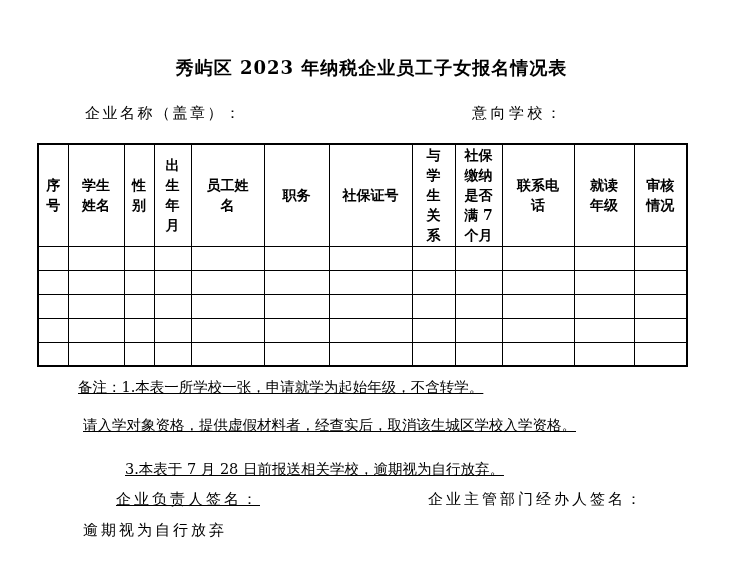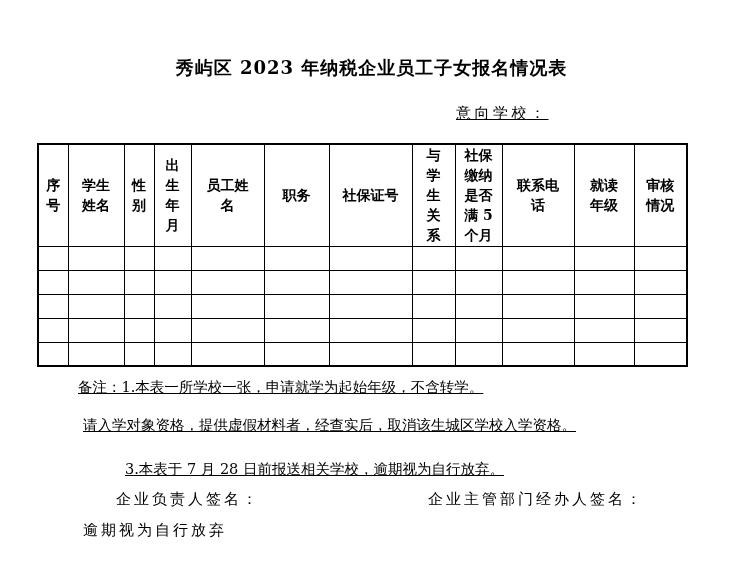--- a/index.html
+++ b/index.html
@@ -6,47 +6,48 @@
   .page {
     position:relative; width:729px; height:573px; background:#ffffff;
     font-family:"DejaVu Serif","Liberation Serif",serif; color:#000; overflow:hidden;padding-left:28px;
   }
   .title {
     position:absolute; top:56px; left:7px; width:729px; text-align:center;
     font-size:18px; font-weight:bold; letter-spacing:1px; white-space:nowrap;
   }
   .meta {position:absolute; top:104px; font-size:15px; white-space:nowrap;}
   .company-label {left:85px; letter-spacing:2.5px;}
-  .school-label {left:456px; letter-spacing:3.5px;text-decoration:underline;}
+  .school-label {left:472px; letter-spacing:3.5px;}
   .form-table {position:absolute; left:37px; top:143px;}
   table {border-collapse:collapse; table-layout:fixed; border:2px solid #000;}
   th, td {border:1px solid #000; padding:0; overflow:hidden;}
   th {
     font-size:14px; font-weight:bold; text-align:center; vertical-align:middle;
     line-height:20px; white-space:pre-line; font-family:inherit;
   }
   tr.header-row {height:102px;}
   tr.body-row {height:24px;}
   .note {position:absolute; font-size:14.5px; white-space:nowrap;text-decoration:underline;}
   .n1 {left:78px;  top:378px;}
   .n2 {left:135px; top:406px;}
   .n3 {left:83px;  top:416px;}
   .n4 {left:125px; top:460px;}
   .sig {position:absolute; top:490px; font-size:15px; letter-spacing:3px; white-space:nowrap;}
-  .sig-left {left:116px;}
+  .sig-left {left:116px;text-decoration:underline;}
   .sig-right {left:428px;}
   .seal {position:absolute; left:83px; top:521px; font-size:15px; letter-spacing:3px; white-space:nowrap;}
 </style>
 </head>
 <body>
 
 <div class="page">
 
   <div class="title">秀屿区 2023 年纳税企业员工子女报名情况表</div>
 
+  <span class="meta company-label">企业名称（盖章）：</span>
   <span class="meta school-label">意向学校：</span>
 
   <div class="form-table">
     <table>
       <colgroup>
         <col style="width:30px">
           <col style="width:56px">
           <col style="width:30px">
         <col style="width:37px">
           <col style="width:73px">
@@ -75,21 +76,21 @@
         <th>职务</th>
         <th>社保证号</th>
         <th>与
 学
 生
 关
 系</th>
         <th>社保
 缴纳
 是否
-满 5
+满 7
 个月</th>
         <th>联系电
 话</th>
         <th>就读
 年级</th>
         <th>审核
 情况</th>
       </tr>
       <tr class="body-row">
         <td></td>

